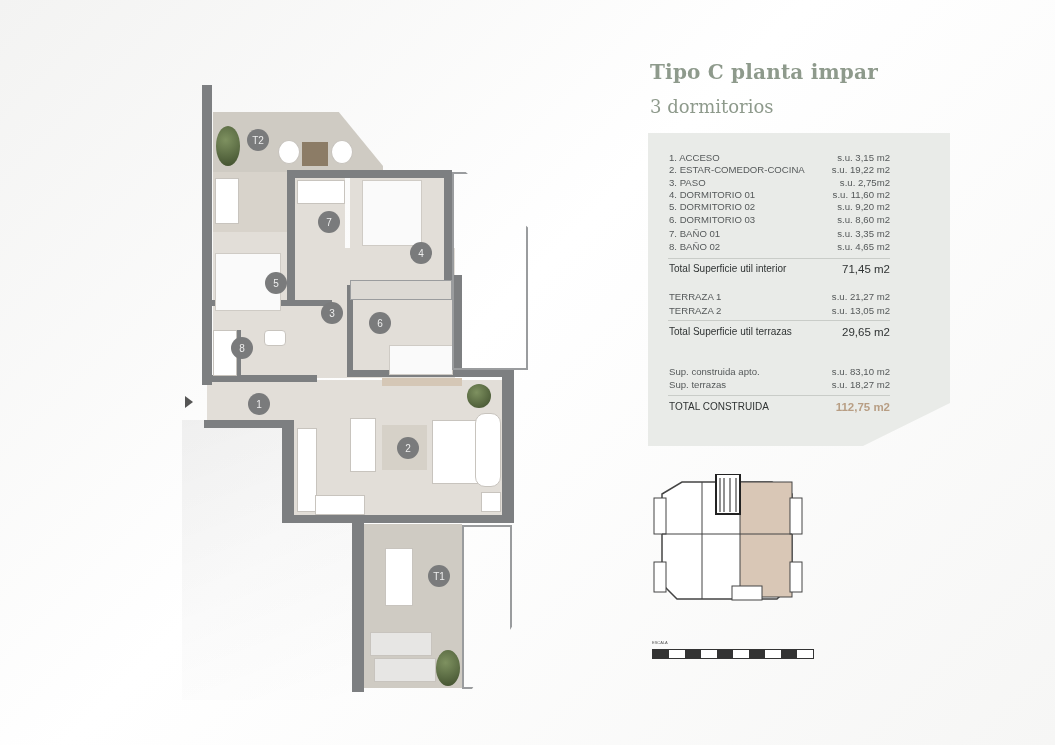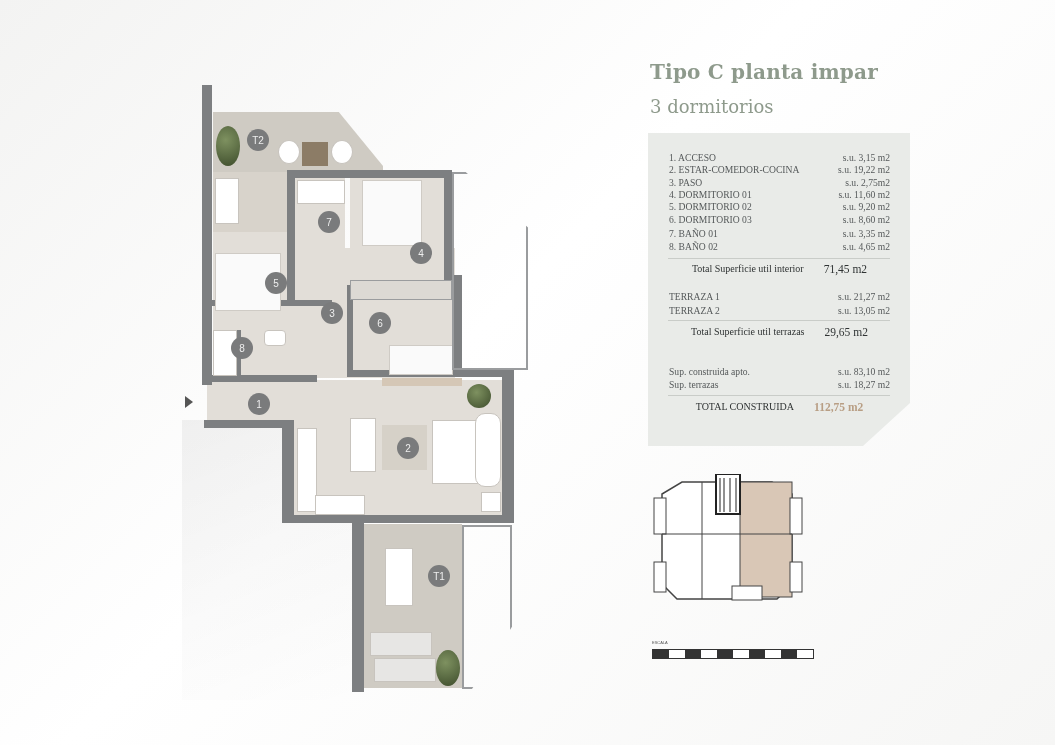--- a/index.html
+++ b/index.html
@@ -4,25 +4,25 @@
 <style>
   html,body{margin:0;padding:0;}
   body{width:1055px;height:745px;position:relative;overflow:hidden;
     background:linear-gradient(135deg,#f3f3f2 0%,#ffffff 45%,#f6f6f5 100%);
     font-family:"Liberation Sans",sans-serif;}
   .abs{position:absolute;}
   
   .title{left:650px;top:60px;font-family:"DejaVu Serif",serif;font-weight:bold;font-size:20px;color:#8e9a8c;letter-spacing:0.2px;}
   .subtitle{left:650px;top:96px;font-family:"DejaVu Serif",serif;font-size:18px;color:#8e9a8c;}
   
-  .panel{left:648px;top:133px;width:262px;height:313px;background:#e9ebe8;
-    clip-path:polygon(0 0,100% 0,100% 270px,215px 100%,0 100%);font-family:Liberation Serif, serif;}
+  .panel{left:648px;top:133px;width:302px;height:313px;background:#e9ebe8;
+    clip-path:polygon(0 0,100% 0,100% 270px,215px 100%,0 100%);}
   .row{position:absolute;left:21px;width:221px;font-size:9.6px;color:#55595a;display:flex;justify-content:space-between;line-height:12px;}
   .row .v{text-align:right;}
-  .total{position:absolute;left:21px;width:221px;font-size:10px;color:#2f3333;display:flex;justify-content:center;gap:20px;}
+  .total{position:absolute;left:21px;width:221px;font-size:10px;color:#2f3333;display:flex;justify-content:space-between;gap:20px;}
   .total .v{font-size:11.5px;}
   .rule{position:absolute;left:20px;width:222px;height:1px;background:#c9ccc8;}
   .grand .v{color:#b89e84;font-weight:bold;font-size:11.5px;}
   
   .wall{position:absolute;background:#7d7f81;}
   .floor{position:absolute;background:#e2ded8;}
   .floor2{position:absolute;background:#d8d3cb;}
   .terr{position:absolute;background:#cfcbc3;}
   .badge{position:absolute;width:22px;height:22px;border-radius:50%;background:#7a7b7c;color:#eee;font-size:10px;display:flex;align-items:center;justify-content:center;}
   .furn{position:absolute;background:#fff;border:1px solid #c8c4be;}

